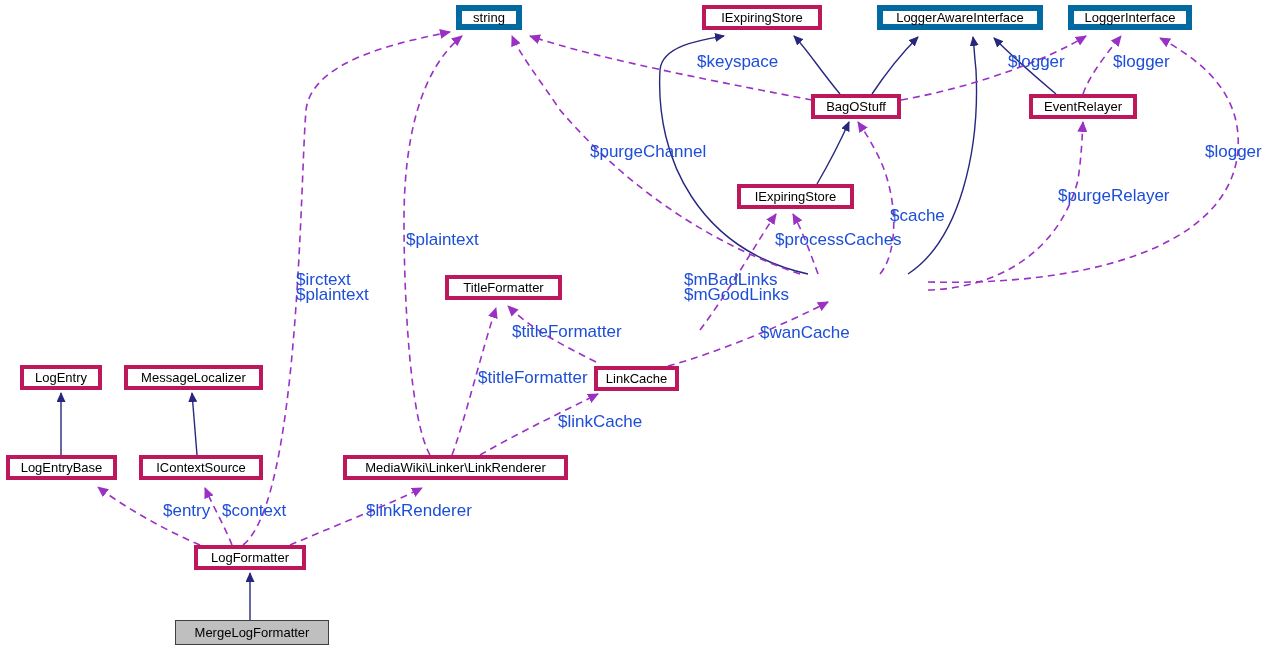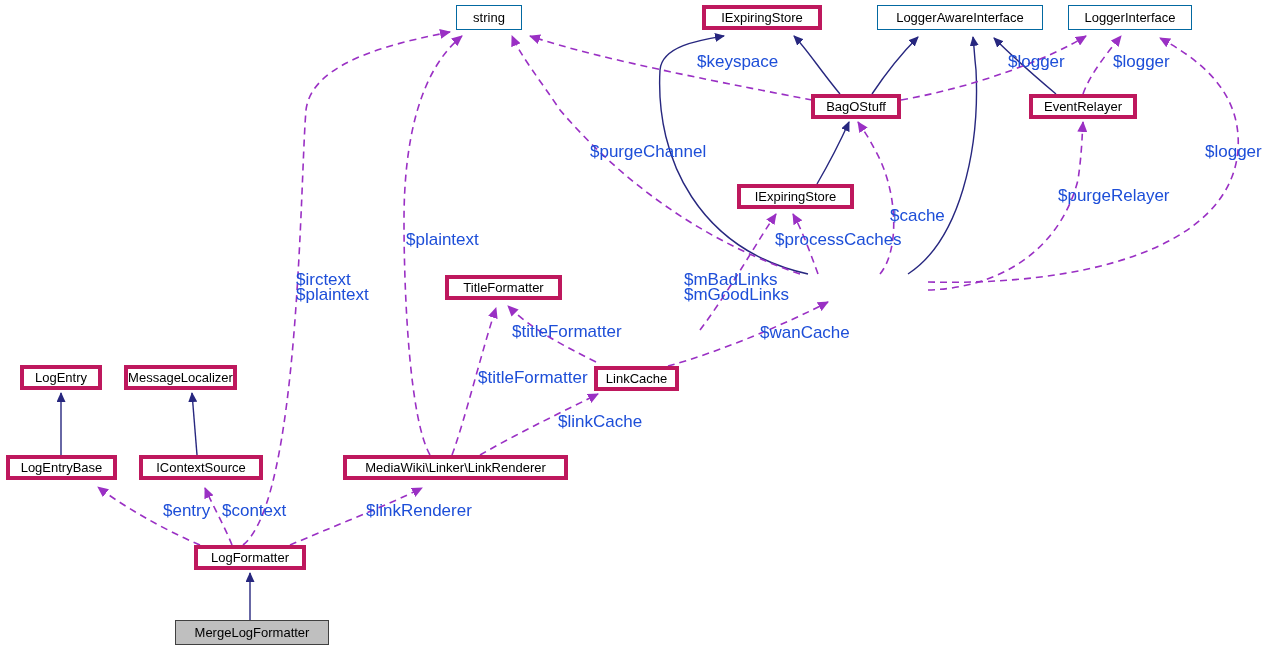--- a/index.html
+++ b/index.html
@@ -33,21 +33,21 @@
     font-size: 13px;
     line-height: 1;
     display: flex;
     align-items: center;
     justify-content: center;
     white-space: nowrap;
     padding: 0 7px;
     height: 25px;
   }
   .node.grayborder {
-    border: 1px solid #0369a1;
+    border: 6px solid #0369a1;
   }
   .node.highlight {
     background: #bfbfbf;
     border: 1px solid #404040;
   }
   .edge-label {
     position: absolute;
     font-size: 17px;
     color: #1d4ed8;
     line-height: 15px;
@@ -164,21 +164,21 @@
   </div>
 
   <div class="node" style="left:594px;top:366px;width:85px;">
     <span>LinkCache</span>
   </div>
 
   <div class="node" style="left:20px;top:365px;width:82px;">
     <span>LogEntry</span>
   </div>
 
-  <div class="node" style="left:124px;top:365px;width:113px;">
+  <div class="node" style="left:124px;top:365px;width:139px;">
     <span>MessageLocalizer</span>
   </div>
 
   <div class="node" style="left:6px;top:455px;width:111px;">
     <span>LogEntryBase</span>
   </div>
 
   <div class="node" style="left:139px;top:455px;width:124px;">
     <span>IContextSource</span>
   </div>

